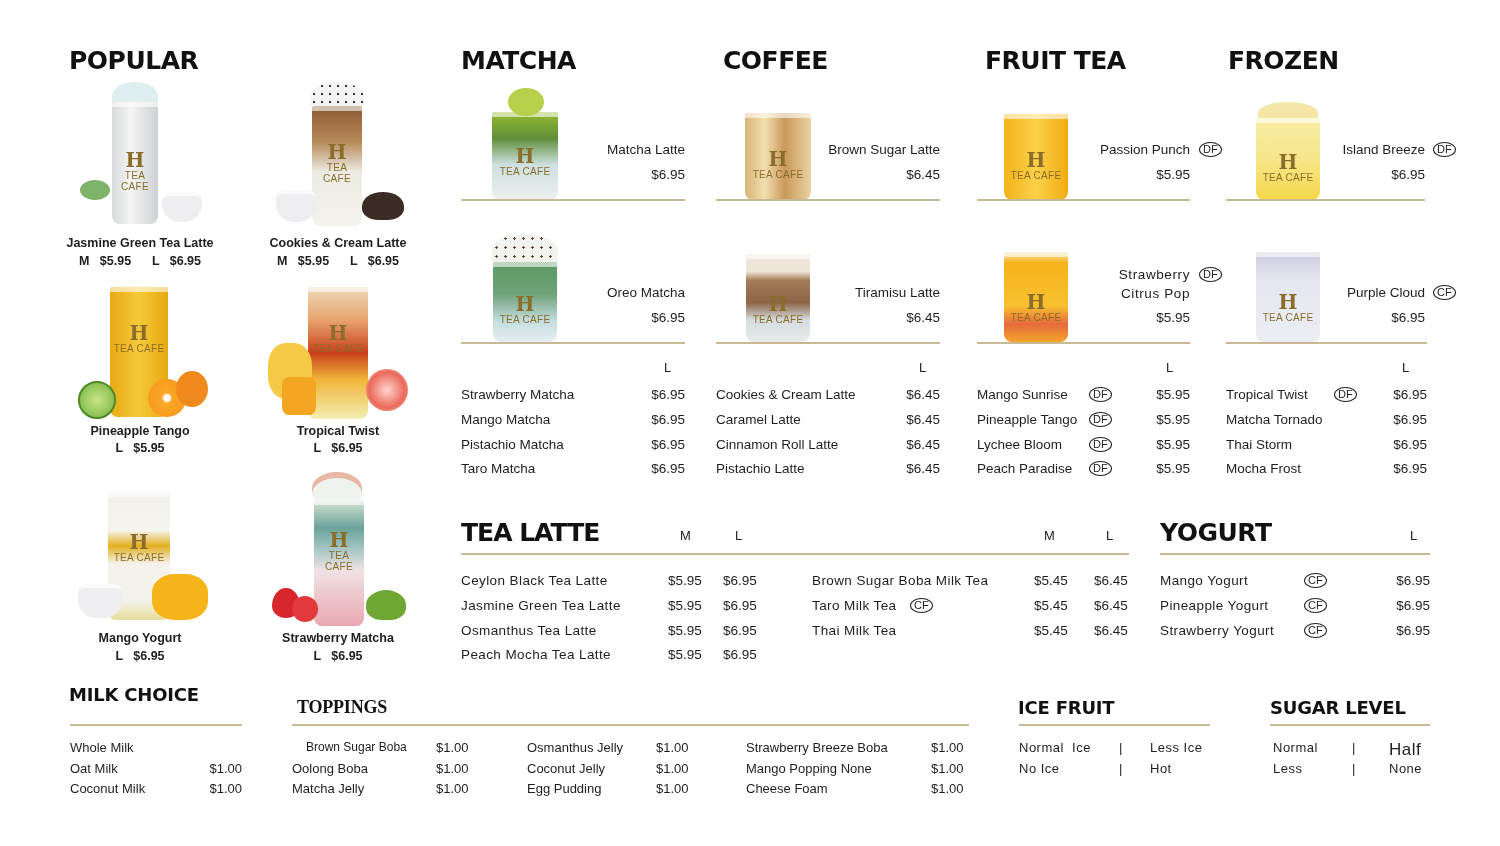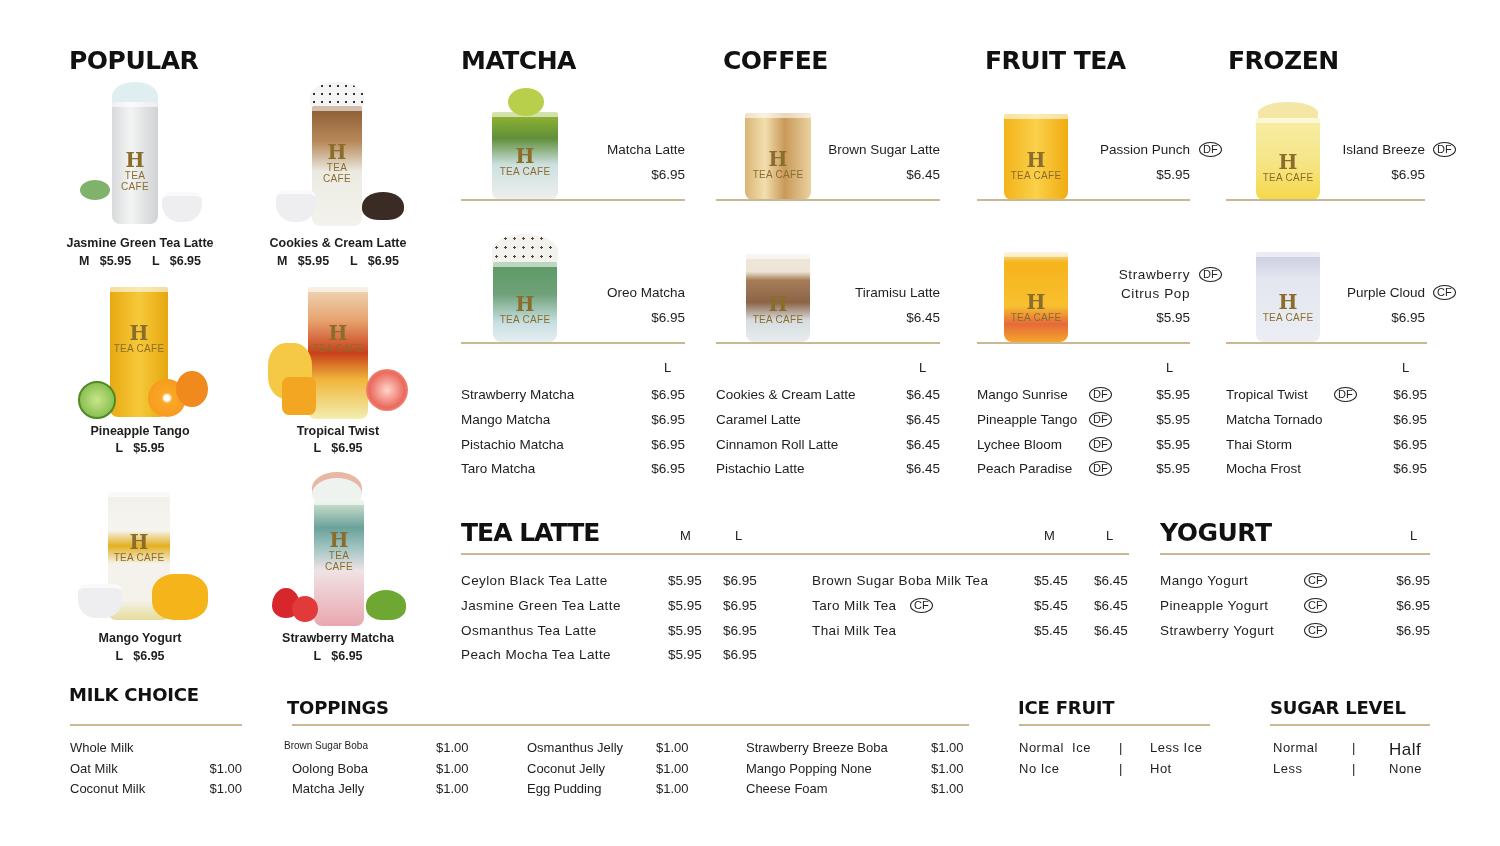--- a/index.html
+++ b/index.html
@@ -291,23 +291,23 @@
 <div class="abs t r" style="left:1360px;top:623px;width:70px;">$6.95</div>
 
 <div class="abs h2" style="left:69px;top:684px;">MILK CHOICE</div>
 <div class="rule" style="left:70px;top:724px;width:172px;"></div>
 <div class="abs t" style="left:70px;top:740px;font-size:13px;">Whole Milk</div>
 <div class="abs t" style="left:70px;top:761px;font-size:13px;">Oat Milk</div>
 <div class="abs t r" style="left:172px;top:761px;width:70px;font-size:13px;">$1.00</div>
 <div class="abs t" style="left:70px;top:781px;font-size:13px;">Coconut Milk</div>
 <div class="abs t r" style="left:172px;top:781px;width:70px;font-size:13px;">$1.00</div>
 
-<div class="abs h2" style="left:287px;top:697px;">TOPPINGS</div>
+<div class="abs h2" style="left:297px;top:697px;font-family:Liberation Serif, serif;">TOPPINGS</div>
 <div class="rule" style="left:292px;top:724px;width:677px;"></div>
-<div class="abs t" style="left:284px;top:740px;font-size:10px;">Brown Sugar Boba</div>
+<div class="abs t" style="left:306px;top:740px;font-size:12px;">Brown Sugar Boba</div>
 <div class="abs t" style="left:436px;top:740px;font-size:13px;">$1.00</div>
 <div class="abs t" style="left:292px;top:761px;font-size:13px;">Oolong Boba</div>
 <div class="abs t" style="left:436px;top:761px;font-size:13px;">$1.00</div>
 <div class="abs t" style="left:292px;top:781px;font-size:13px;">Matcha Jelly</div>
 <div class="abs t" style="left:436px;top:781px;font-size:13px;">$1.00</div>
 
 <div class="abs t" style="left:527px;top:740px;font-size:13px;">Osmanthus Jelly</div>
 <div class="abs t" style="left:656px;top:740px;font-size:13px;">$1.00</div>
 <div class="abs t" style="left:527px;top:761px;font-size:13px;">Coconut Jelly</div>
 <div class="abs t" style="left:656px;top:761px;font-size:13px;">$1.00</div>

